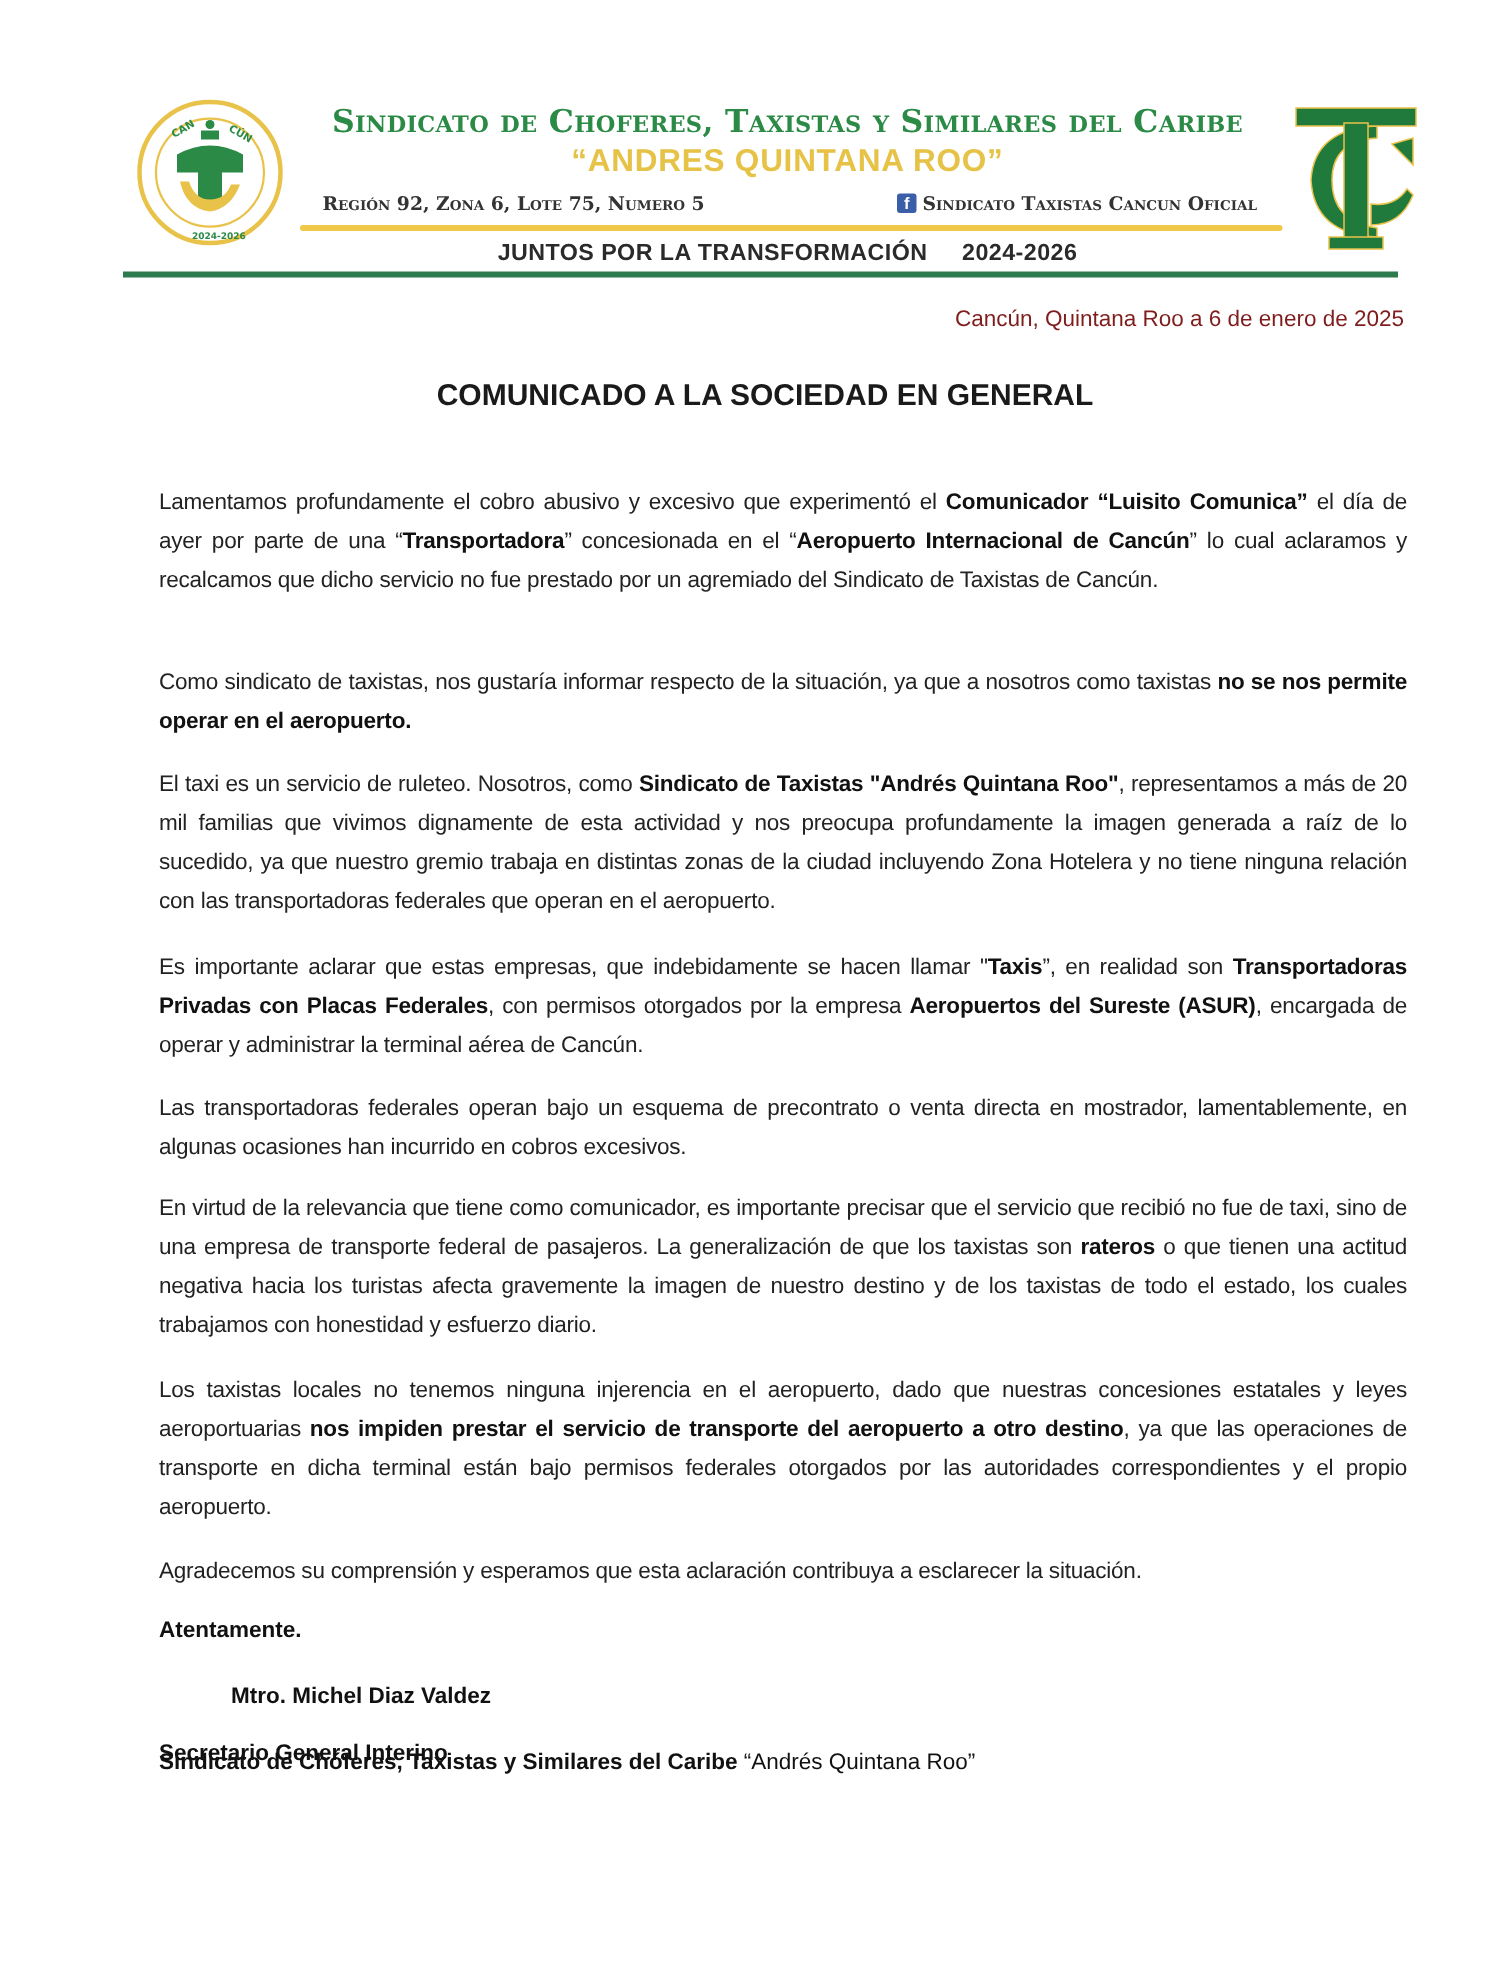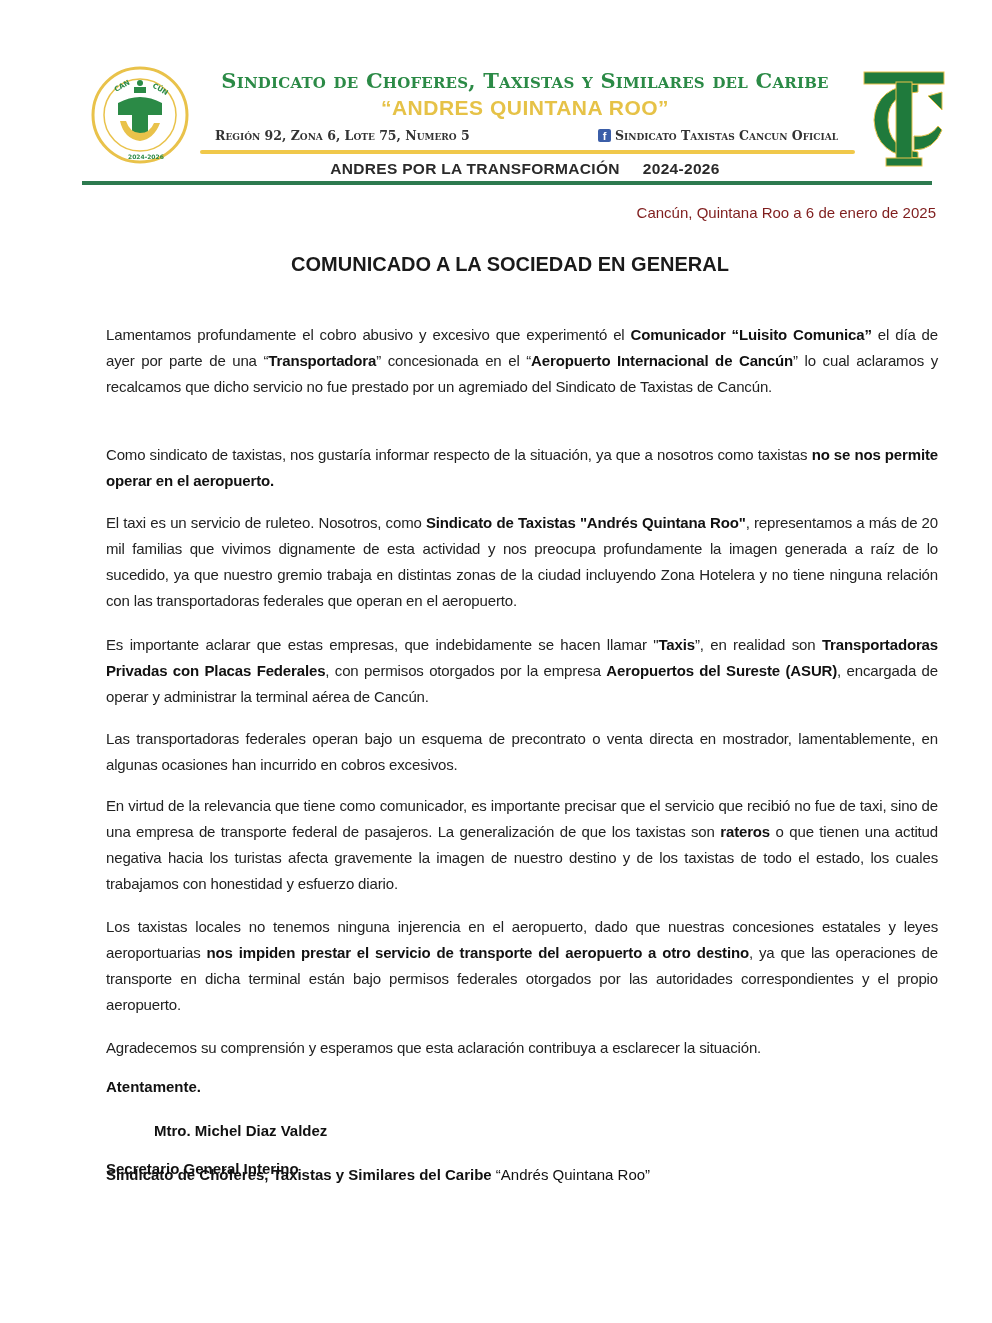--- a/index.html
+++ b/index.html
@@ -46,21 +46,21 @@
   </div>
 
   <div class="lh-title">Sindicato de Choferes, Taxistas y Similares del Caribe</div>
   <div class="lh-sub">“ANDRES QUINTANA ROO”</div>
   <div class="lh-address">Región 92, Zona 6, Lote 75, Numero 5</div>
   <div class="lh-fb">
     <span class="fb-icon">f</span>
     <span>Sindicato Taxistas Cancun Oficial</span>
   </div>
   <div class="line-gold"></div>
-  <div class="lh-motto"><span>ANDRES POR LA TRANSFORMACIÓN</span>     <span>2024-2026</span></div>
+  <div class="lh-motto"><span>JUNTOS POR LA TRANSFORMACIÓN</span>     <span>2024-2026</span></div>
   <div class="line-green"></div>
 
   <div class="lh-logo-right">
     <svg width="92" height="104" viewBox="0 0 92 104">
       <path d="M60 18 Q18 20 16 54 Q18 90 60 92 L60 86 Q30 82 30 54 Q30 28 60 26 Z" fill="#1f7a3c" stroke="#e9c24a" stroke-width="1"></path>
       <rect x="6" y="6" width="80" height="12" fill="#1f7a3c" stroke="#e9c24a" stroke-width="1"></rect>
       <rect x="38" y="16" width="16" height="80" fill="#1f7a3c" stroke="#e9c24a" stroke-width="1"></rect>
       <rect x="28" y="92" width="36" height="8" fill="#1f7a3c" stroke="#e9c24a" stroke-width="1"></rect>
       <path d="M70 30 L84 26 L84 44 Z" fill="#1f7a3c" stroke="#e9c24a" stroke-width="1"></path>
       <path d="M56 70 Q72 72 80 60 L84 64 Q76 84 56 84 Z" fill="#1f7a3c" stroke="#e9c24a" stroke-width="1"></path>

